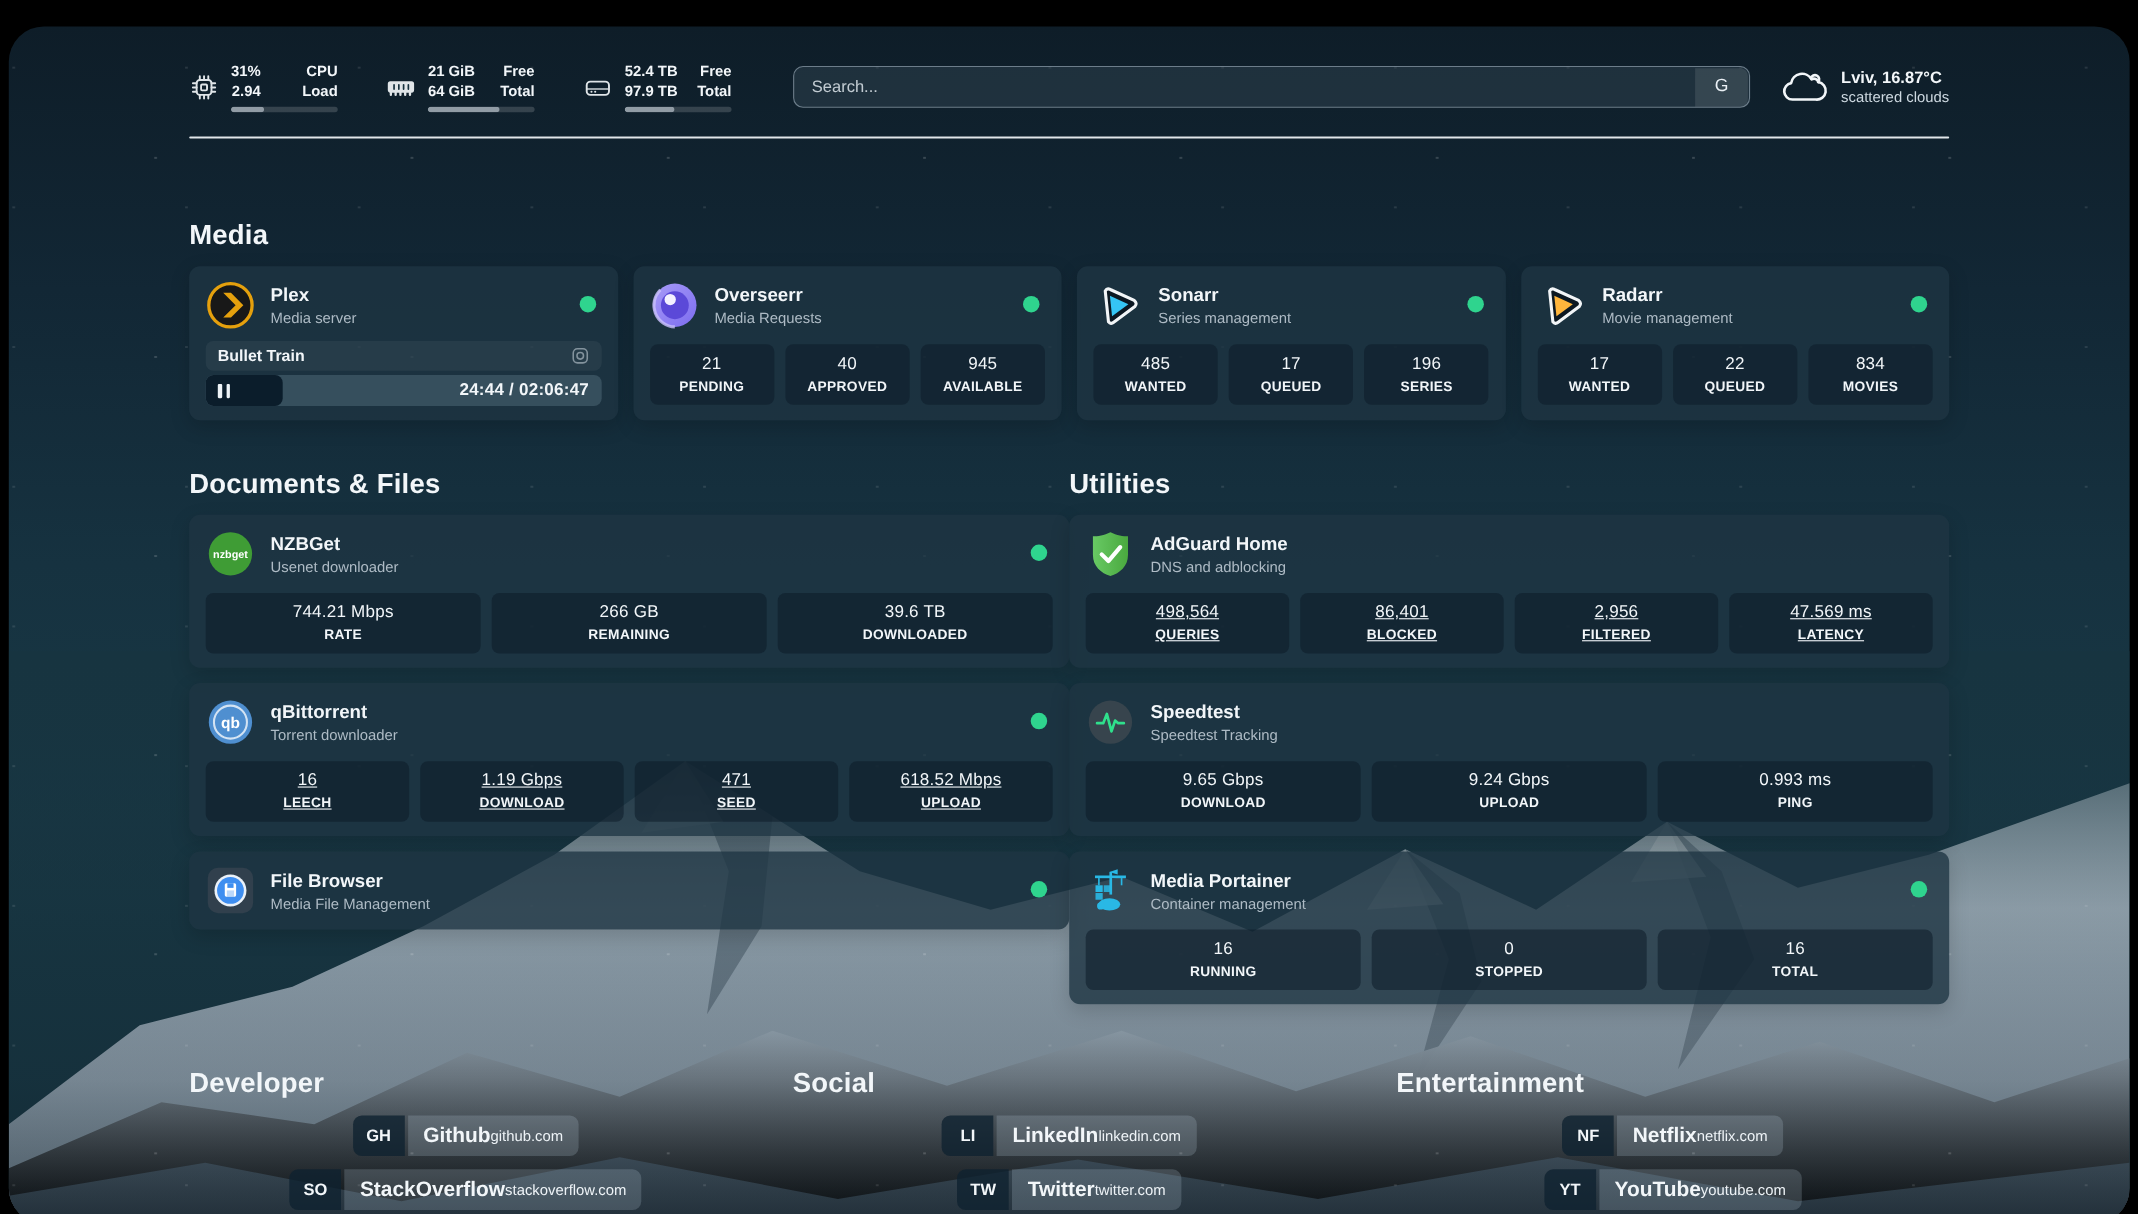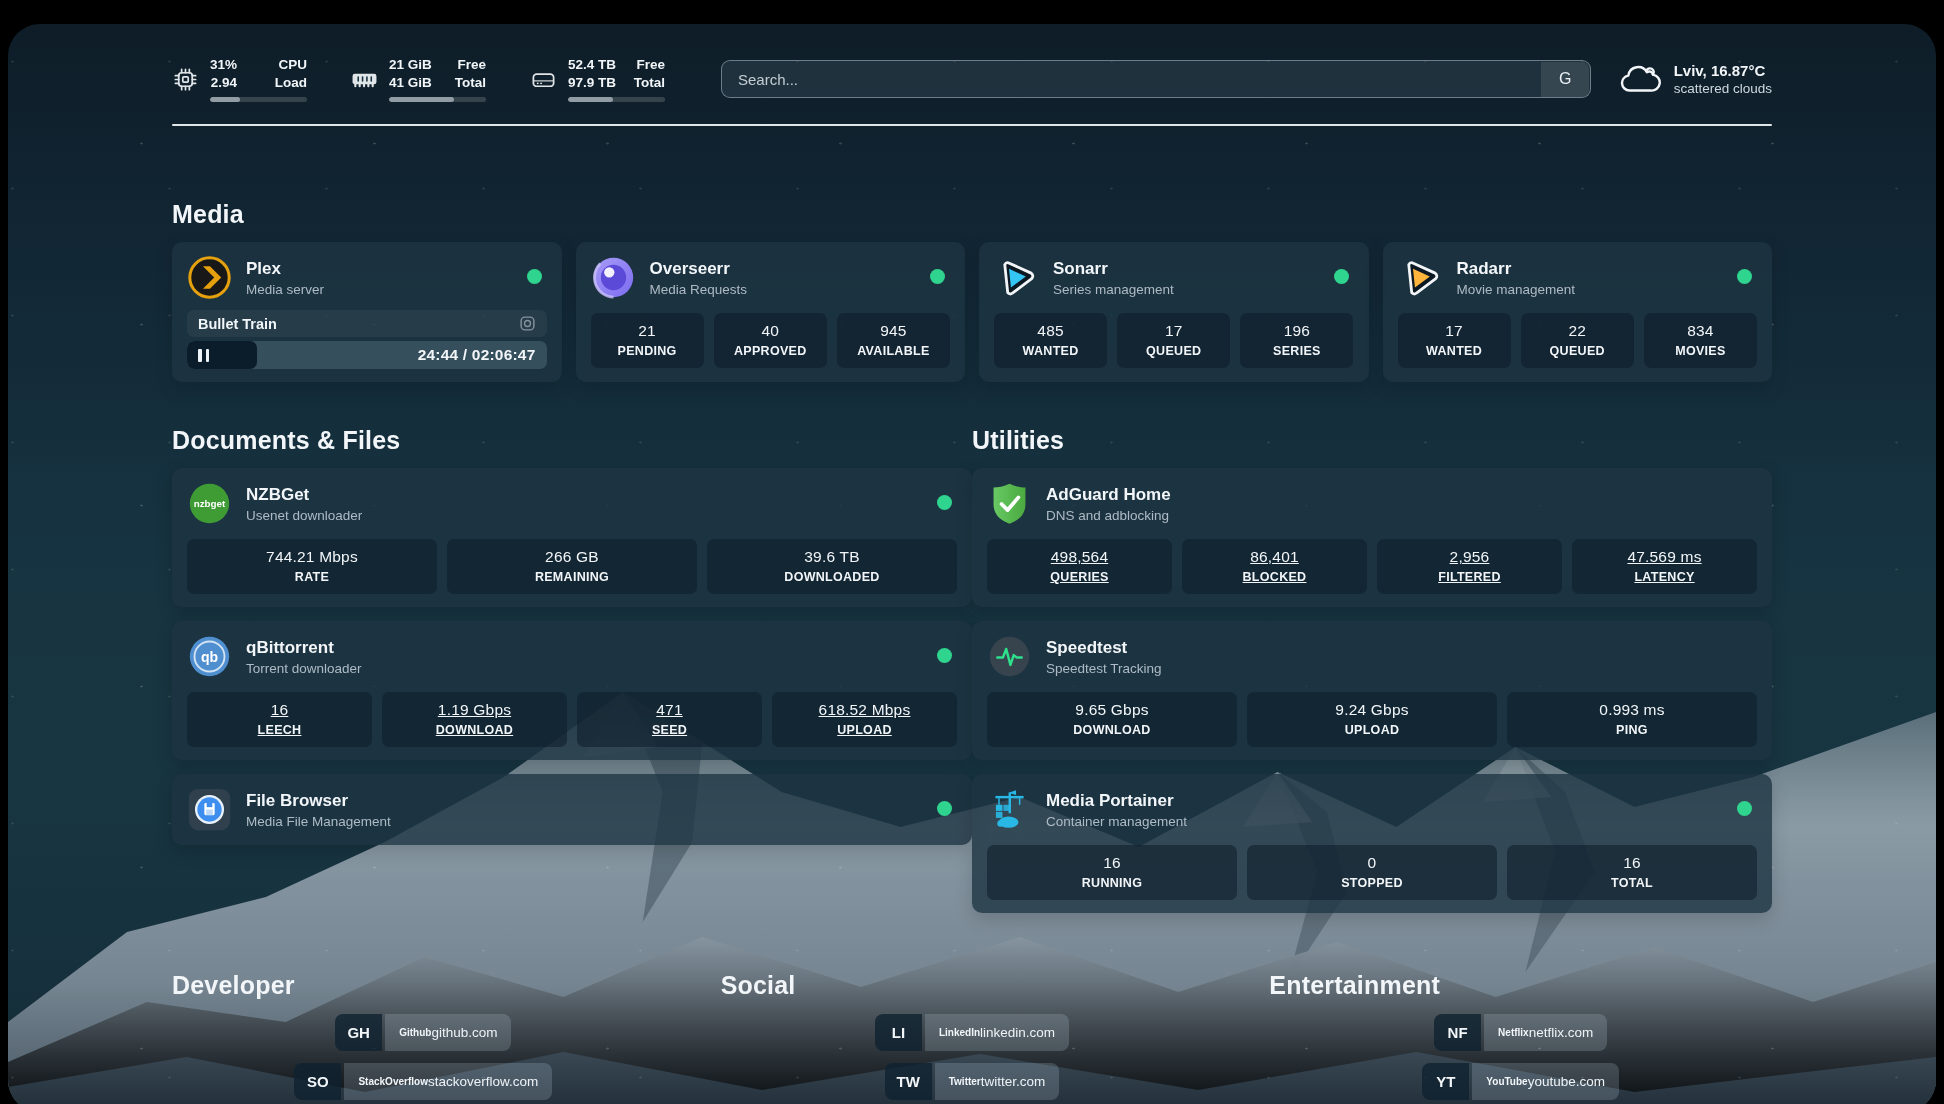--- a/index.html
+++ b/index.html
@@ -77,21 +77,21 @@
   .np-time { position:absolute; right:11px; top:50%; transform:translateY(-50%); font-size:15.5px; font-weight:700; letter-spacing:.2px; }
 
   
   .bookmarks-grid { display:grid; grid-template-columns:1fr 1fr 1fr; gap:46px; margin-top:58px; }
   .bm-list { display:flex; flex-direction:column; gap:12px; margin-top:14px;align-items:center; }
   .bm-row { display:flex; gap:3px; height:37px; cursor:pointer; }
   .bm-abbr { width:47px; flex:none; background:rgba(14,33,47,0.78); border-radius:8px 0 0 8px;
     display:flex; align-items:center; justify-content:center; font-size:15px; font-weight:700; }
   .bm-main { flex:1; background:rgba(196,215,228,0.20); border-radius:0 8px 8px 0;
     display:flex; align-items:center; justify-content:space-between; padding:0 14px; }
-  .bm-name { font-size:10px; font-weight:700; }
+  .bm-name { font-size:19px; font-weight:700; }
   .bm-url { font-size:13.5px; color:#eef3f7; font-weight:400; }
 
   .slim { display:flex; align-items:center; min-height:64px; }
   .slim .card-header { flex:1; }
 </style>
 </head>
 <body>
 
 <div class="screen">
 
@@ -159,21 +159,21 @@
           <svg viewBox="0 0 28 28" fill="none" stroke="#f2f6f9" stroke-width="1.8" stroke-linecap="round">
             <rect x="2.5" y="9" width="23" height="9" rx="1.5" fill="#f2f6f9"></rect>
             <path d="M4.5 18v3 M9 18v3 M13.5 18v3 M18 18v3 M22.5 18v3" stroke-width="2.2"></path>
             <path d="M7.5 11.5v4 M12 11.5v4 M16.5 11.5v4 M21 11.5v4" stroke="#17333f" stroke-width="1.6"></path>
           </svg>
         </span>
         <div class="sys-data">
           <div class="sys-cols">
             <div class="sys-col">
               <span>21 GiB</span>
-              <span>41 GiB</span>
+              <span>64 GiB</span>
             </div>
             <div class="sys-col">
               <span>Free</span>
               <span>Total</span>
             </div>
           </div>
           <div class="sys-bar">
             <div class="sys-fill" style="width: 67%;"></div>
           </div>
         </div>

